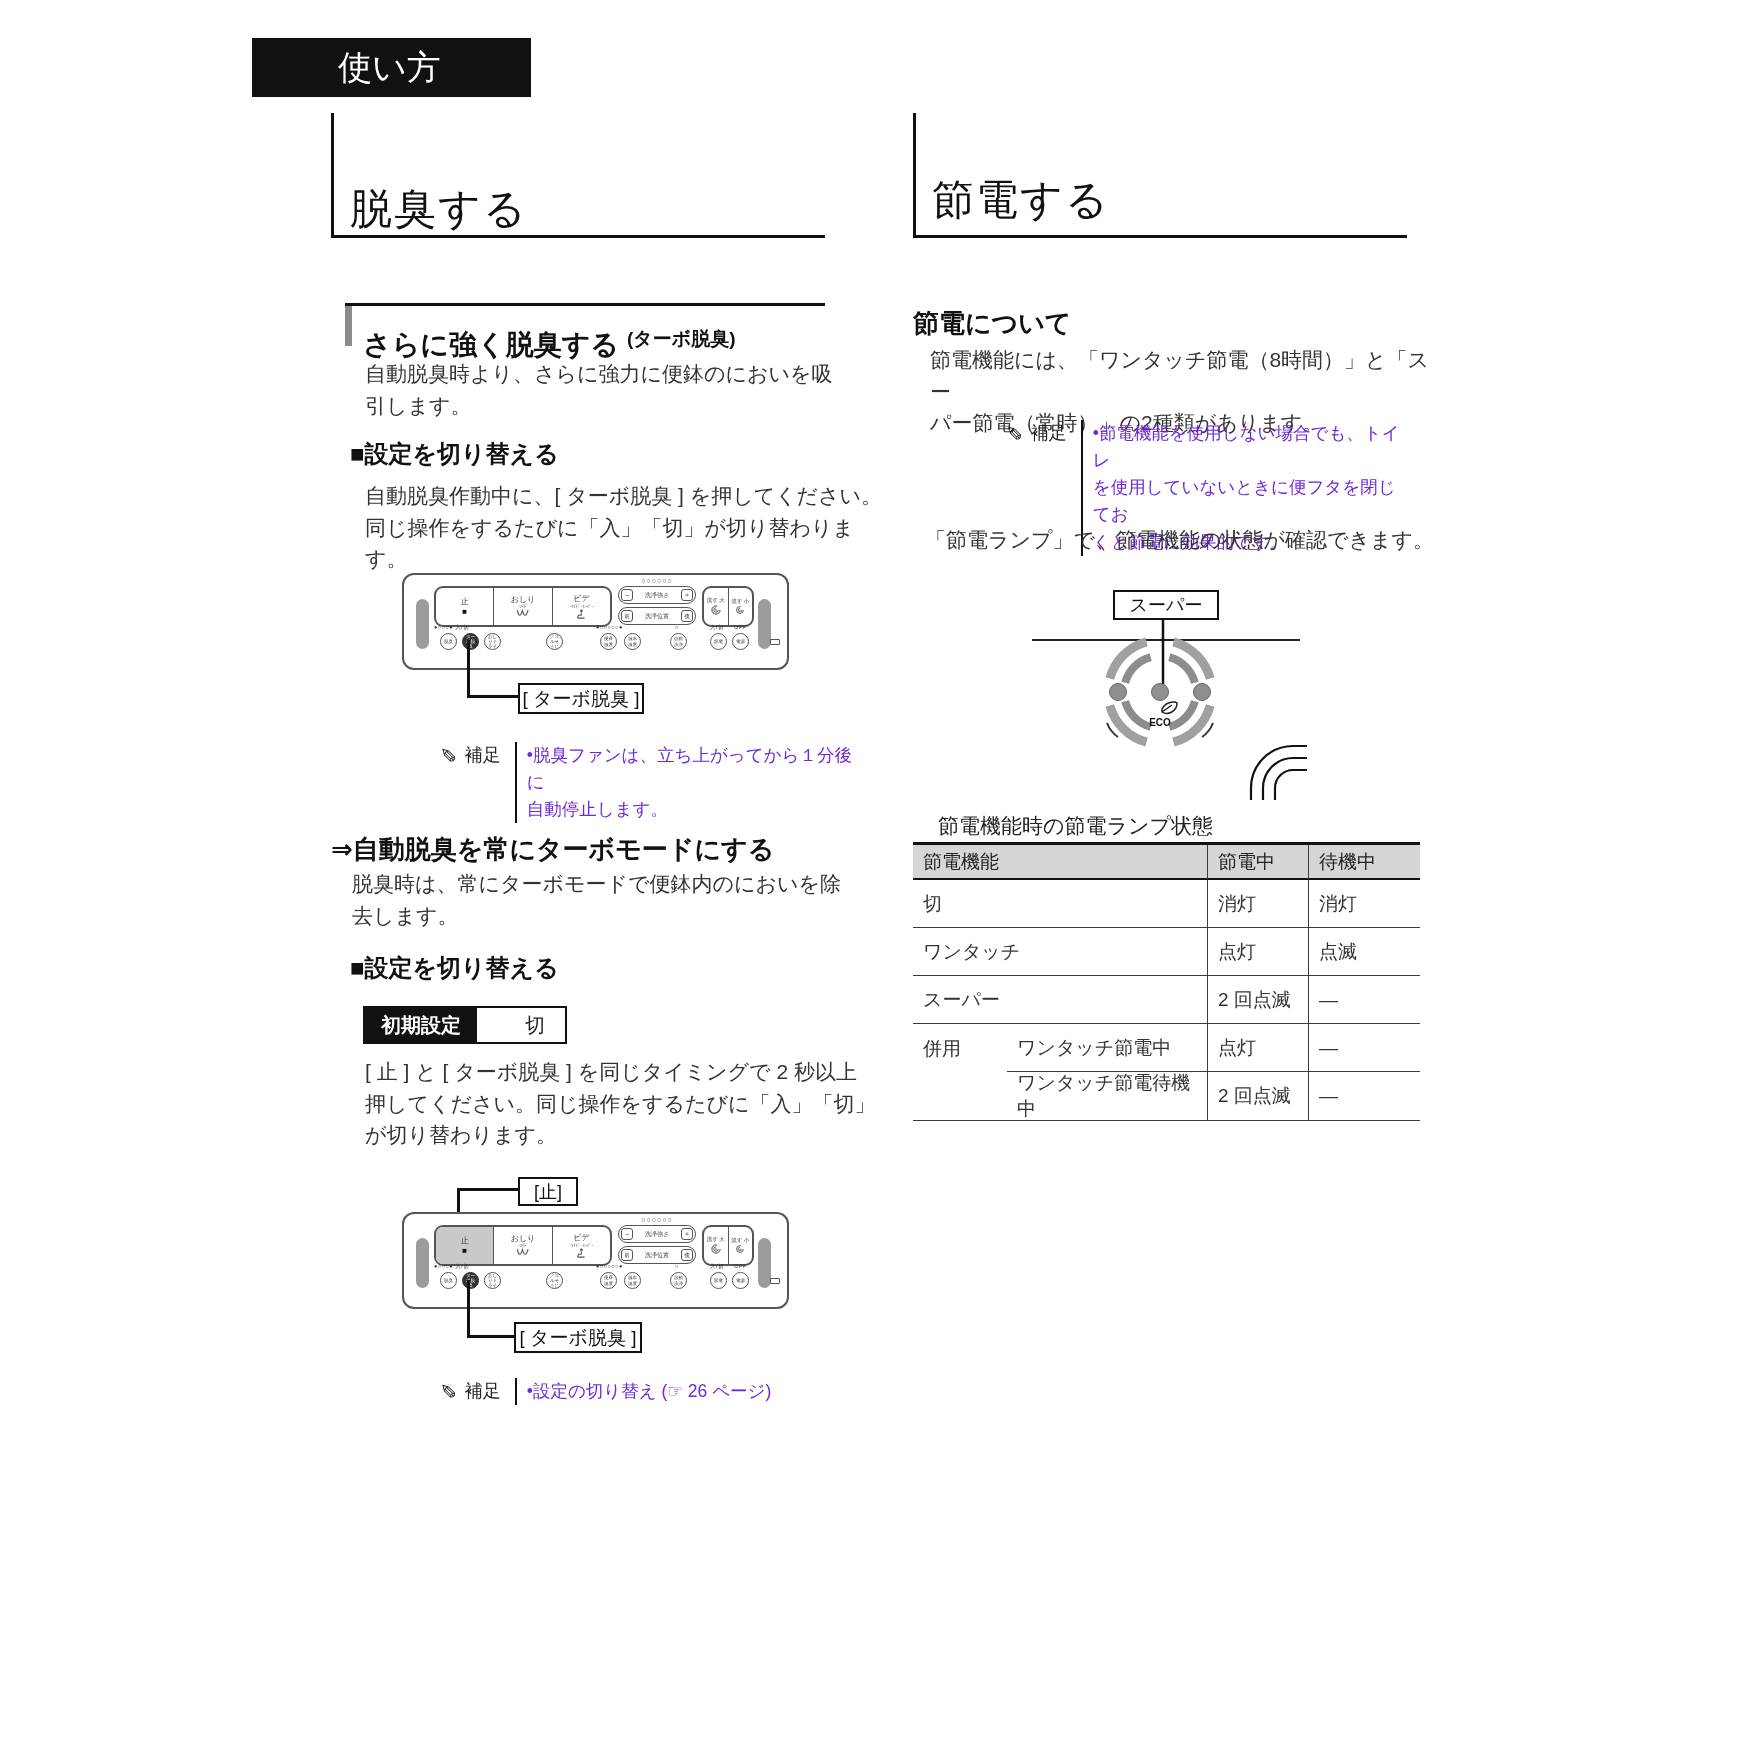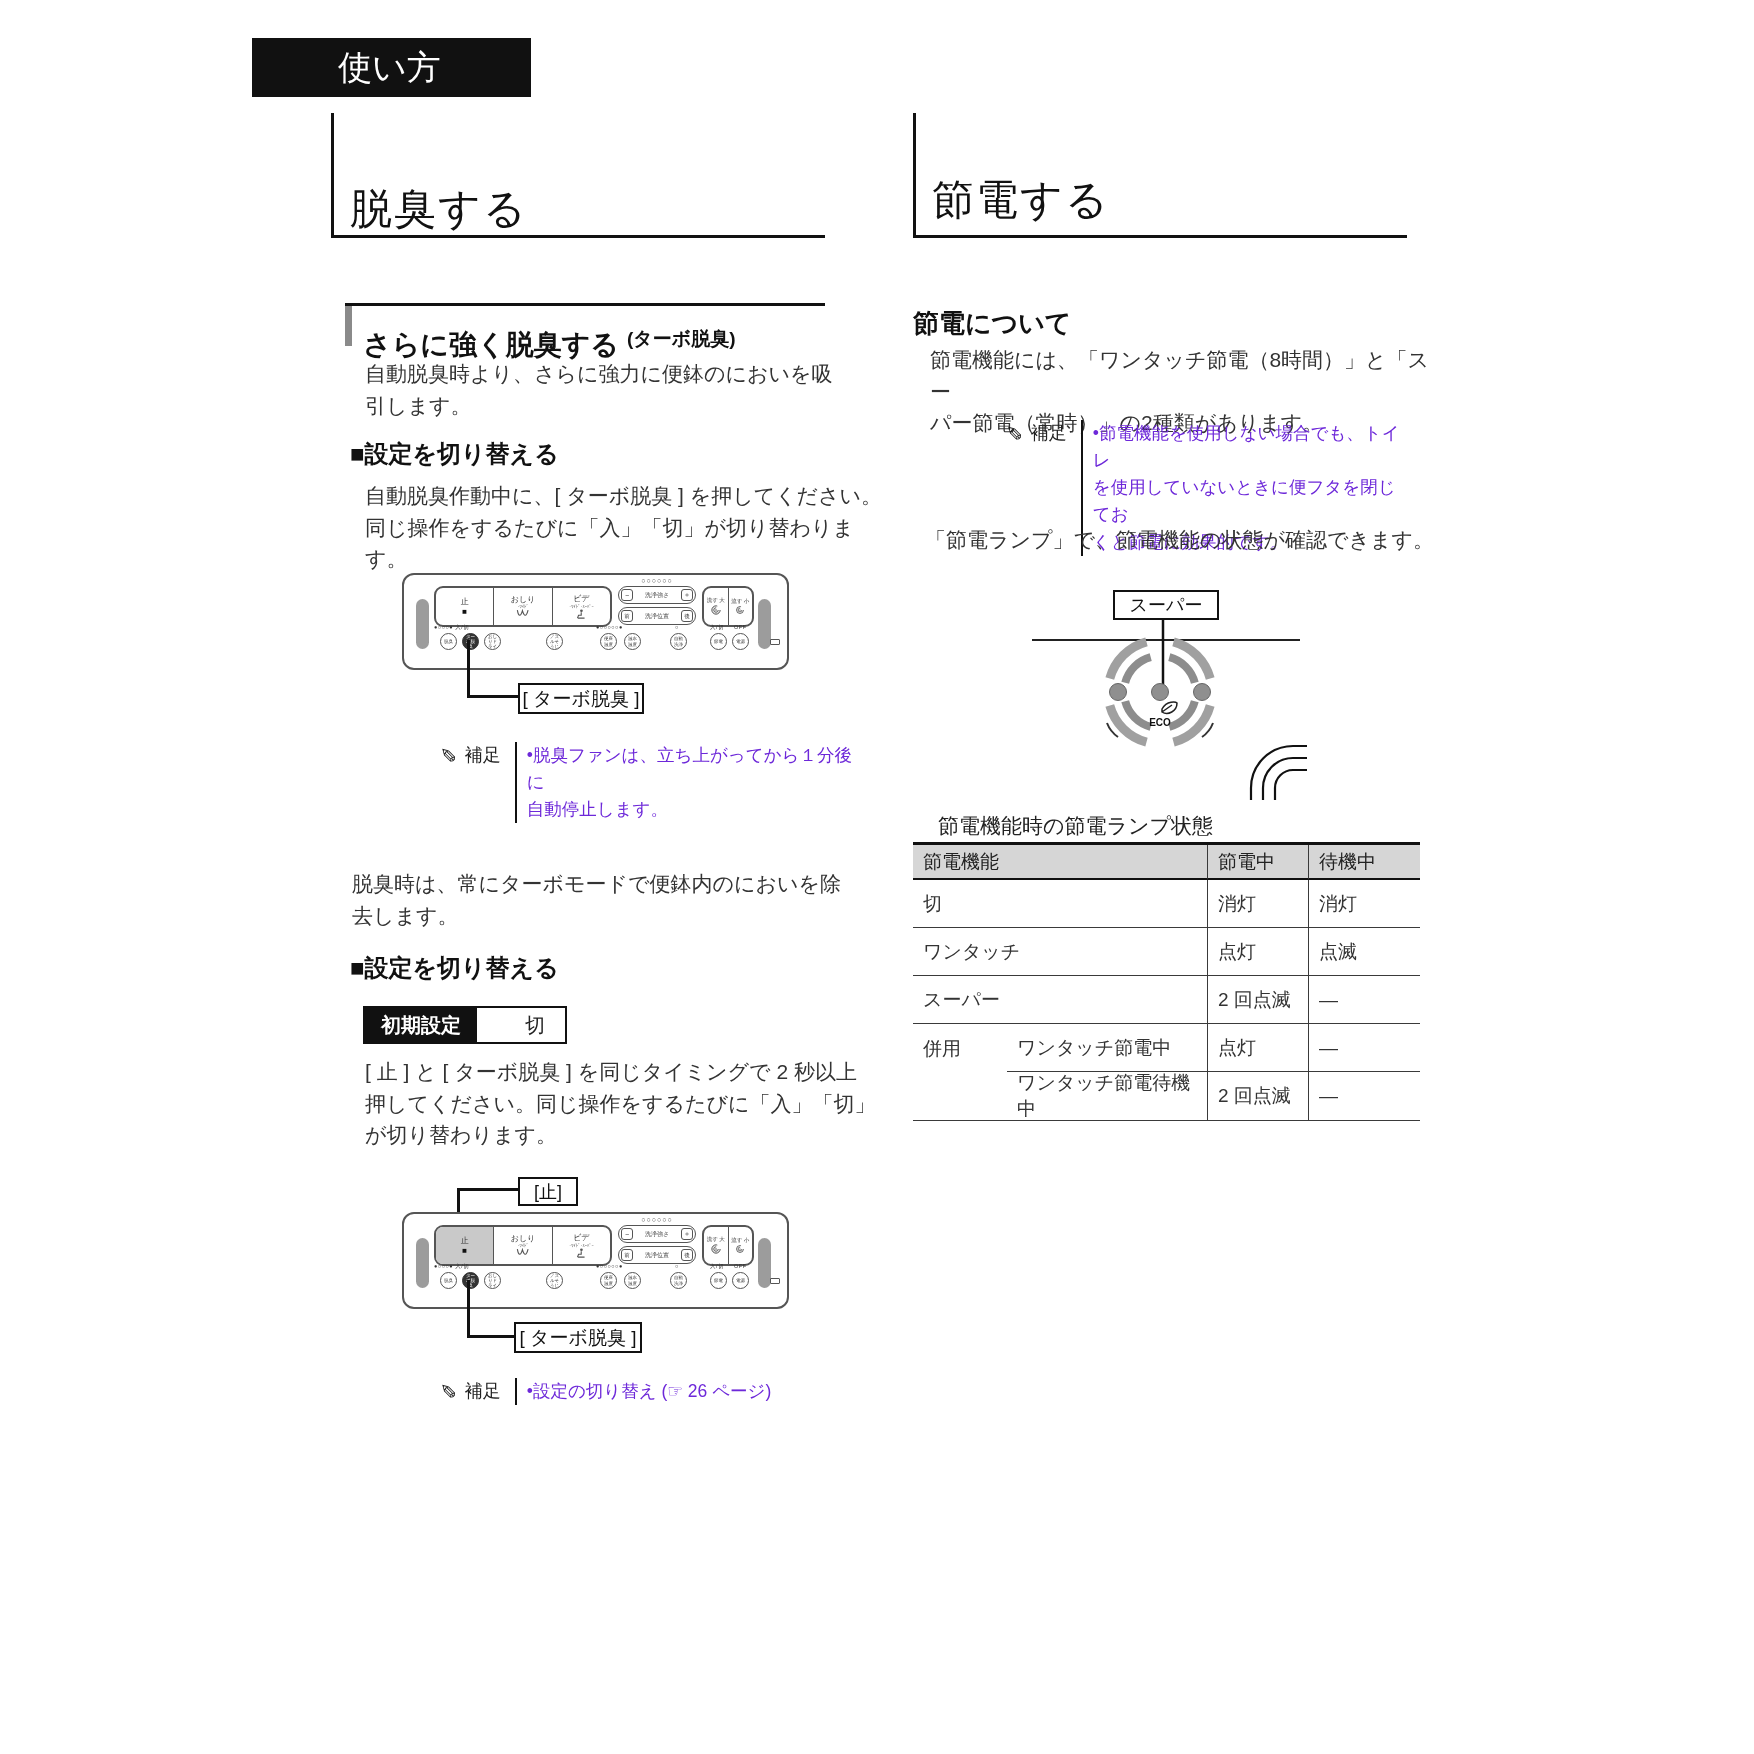--- a/index.html
+++ b/index.html
@@ -173,20 +173,21 @@
   <div class="abs line" style="left:467px;top:695px;width:51px;height:2.5px;"></div>
   <div class="abs callout" style="left:518px;top:683px;width:122px;height:27px;">[ ターボ脱臭 ]</div>
 
   <div class="abs note" style="left:440px;top:742px;">
     <span class="pencil">✐</span>
     <span class="nl">補足</span>
     <span class="nt preline" style="width:330px;">•脱臭ファンは、立ち上がってから１分後に
 自動停止します。</span>
   </div>
 
+  <div class="abs h2b" style="left:331px;top:832px;">⇒自動脱臭を常にターボモードにする</div>
   <div class="abs body preline" style="left:352px;top:868px;width:510px;">脱臭時は、常にターボモードで便鉢内のにおいを除
 去します。</div>
   <div class="abs h3" style="left:350px;top:952px;">■設定を切り替える</div>
 
   <div class="abs defbox" style="left:363px;top:1006px;">
     <span class="dl">初期設定</span>
     <span class="dv">切</span>
   </div>
 
   <div class="abs body preline" style="left:365px;top:1056px;width:520px;">[ 止 ] と [ ターボ脱臭 ] を同じタイミングで 2 秒以上

